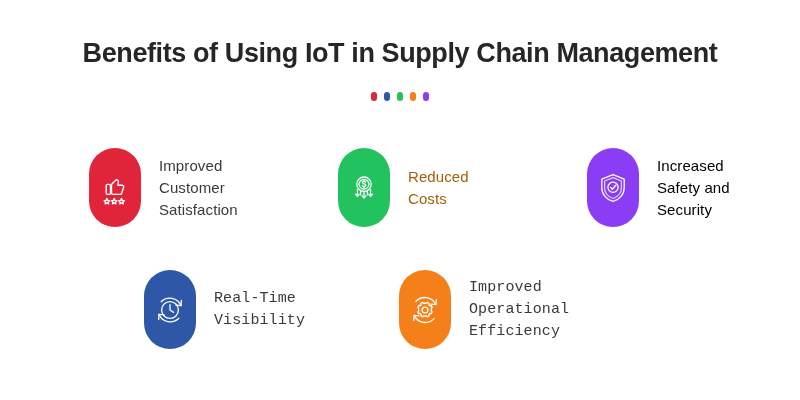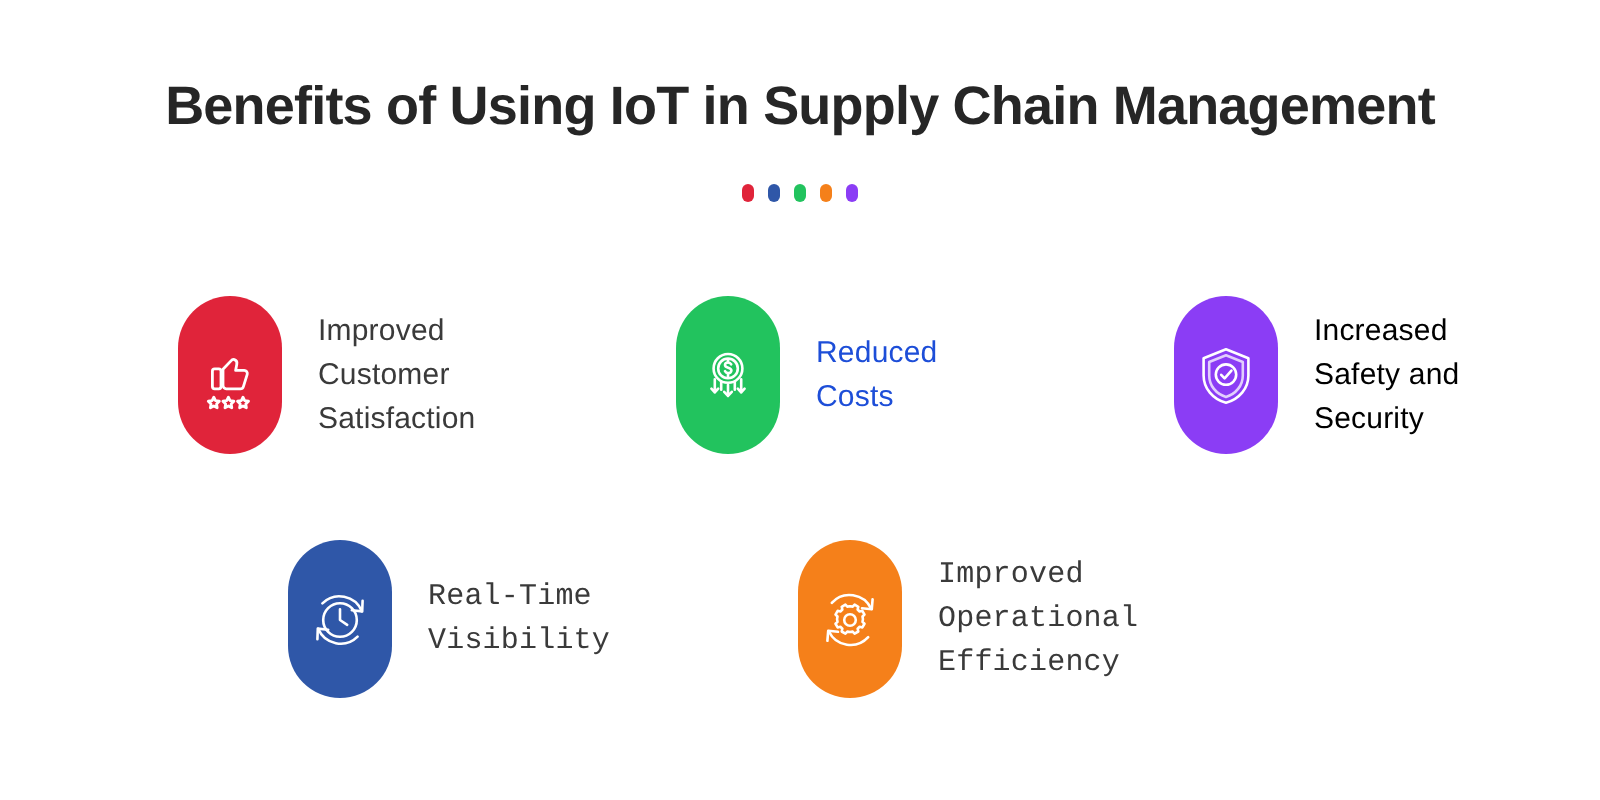--- a/index.html
+++ b/index.html
@@ -116,21 +116,21 @@
           <circle cx="17" cy="13.2" r="7.2"></circle>
           <circle cx="17" cy="13.2" r="4.9"></circle>
           <path d="M18.6 11.2c-.3-.6-.9-.95-1.6-.95-.85 0-1.5.55-1.5 1.25 0 1.8 3.2 1 3.2 2.8 0 .7-.7 1.25-1.55 1.25-.75 0-1.35-.35-1.65-.95"></path>
           <path d="M17 9.1v1.15M17 16.1v1.15"></path>
           <path d="M10.4 18.6v6.6M10.4 25.2l-1.7-1.9M10.4 25.2l1.7-1.9"></path>
           <path d="M23.6 18.6v6.6M23.6 25.2l-1.7-1.9M23.6 25.2l1.7-1.9"></path>
           <path d="M17 21.4v5.6M17 27l-1.9-2.1M17 27l1.9-2.1"></path>
           <path d="M13.6 19.8v4.1M20.4 19.8v4.1"></path>
         </svg>
       </div>
-      <div class="card-label" style="color: #1d4ed8;">Reduced
+      <div class="card-label" style="color: #a16207;">Reduced
 Costs</div>
     </div>
 
     <div class="card">
       <div class="pill" style="background: rgb(139, 61, 245);">
         <svg width="34" height="34" viewBox="0 0 34 34" fill="none" stroke="#ffffff" stroke-width="1.3" stroke-linecap="round" stroke-linejoin="round">
           <path d="M17 3.6L5.8 8.1v8.6c0 6.5 4.6 11.9 11.2 13.7 6.6-1.8 11.2-7.2 11.2-13.7V8.1z"></path>
           <path d="M17 6.6L8.6 10v6.7c0 5.1 3.5 9.3 8.4 10.8 4.9-1.5 8.4-5.7 8.4-10.8V10z" opacity="0.75"></path>
           <circle cx="17" cy="16.3" r="5.1"></circle>
           <path d="M14.6 16.4l1.7 1.8 3.4-3.9"></path>

